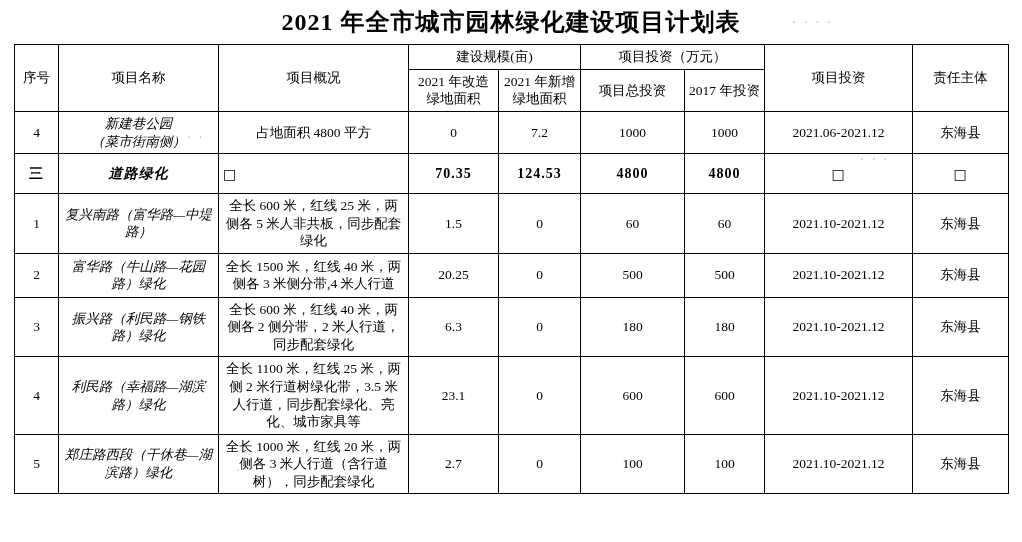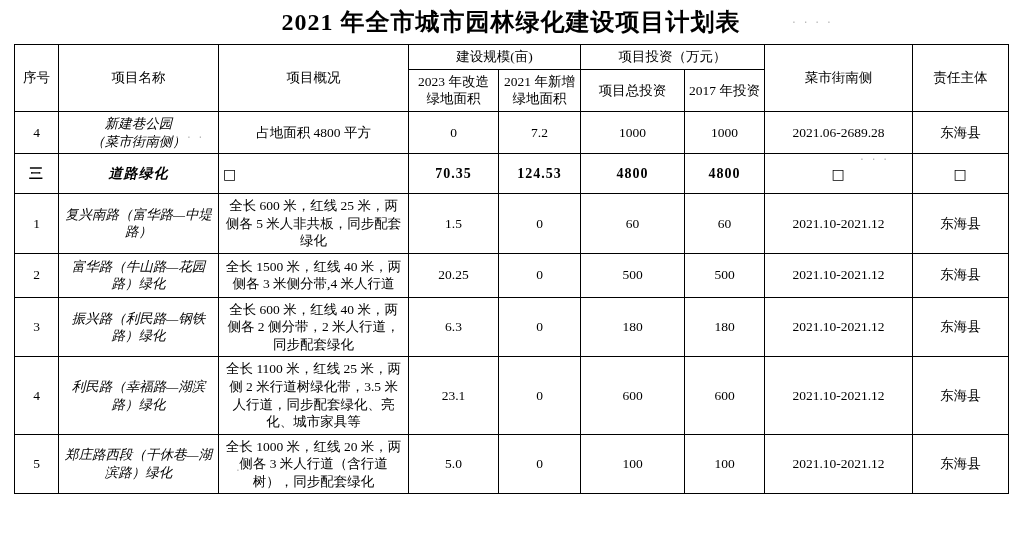--- a/index.html
+++ b/index.html
@@ -142,42 +142,42 @@
       <col class="c-time">
         <col class="c-resp">
     </colgroup>
     <tbody>
       <tr class="hdr">
         <td rowspan="2">序号</td>
         <td rowspan="2">项目名称</td>
         <td rowspan="2">项目概况</td>
         <td colspan="2">建设规模(亩)</td>
         <td colspan="2">项目投资（万元）</td>
-        <td rowspan="2">菜市街南侧</td>
+        <td rowspan="2">项目投资</td>
         <td rowspan="2">责任主体</td>
       </tr>
       <tr class="hdr hdr-tall">
-        <td>2023 年改造绿地面积</td>
+        <td>2021 年改造绿地面积</td>
         <td>2021 年新增绿地面积</td>
         <td>项目总投资</td>
         <td>2017 年投资</td>
       </tr>
 
       <tr class="row-tall-2">
         <td class="seq">4</td>
         <td class="name">
           <div>新建巷公园</div>
           <div>（菜市街南侧）</div>
         </td>
         <td class="desc">占地面积 4800 平方</td>
         <td class="num">0</td>
         <td class="num">7.2</td>
         <td class="money">1000</td>
         <td class="money">1000</td>
-        <td class="time">2021.06-2689.28</td>
+        <td class="time">2021.06-2021.12</td>
         <td class="resp">东海县</td>
       </tr>
 
       <tr class="section row-tall-2">
         <td class="seq">三</td>
         <td class="name">道路绿化</td>
         <td class="desc box">□</td>
         <td class="num">70.35</td>
         <td class="num">124.53</td>
         <td class="money">4800</td>
@@ -246,21 +246,21 @@
         <td class="resp">东海县</td>
       </tr>
 
       <tr class="row-tall-3">
         <td class="seq">5</td>
         <td class="name">
           <div>郑庄路西段（干休巷—湖</div>
           <div>滨路）绿化</div>
         </td>
         <td class="desc">全长 1000 米，红线 20 米，两侧各 3 米人行道（含行道树），同步配套绿化</td>
-        <td class="num">5.0</td>
+        <td class="num">2.7</td>
         <td class="num">0</td>
         <td class="money">100</td>
         <td class="money">100</td>
         <td class="time">2021.10-2021.12</td>
         <td class="resp">东海县</td>
       </tr>
     </tbody>
   </table>
 </div>
 

